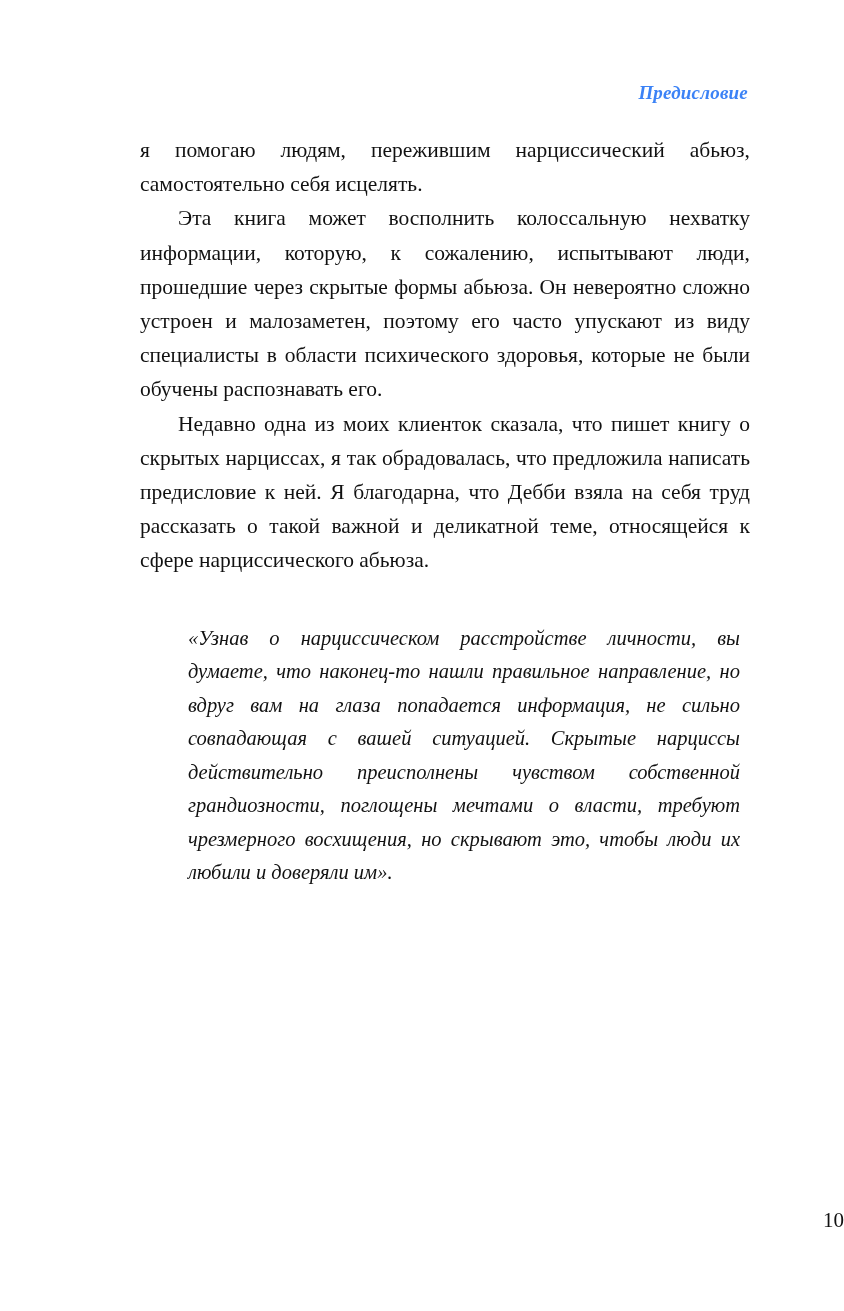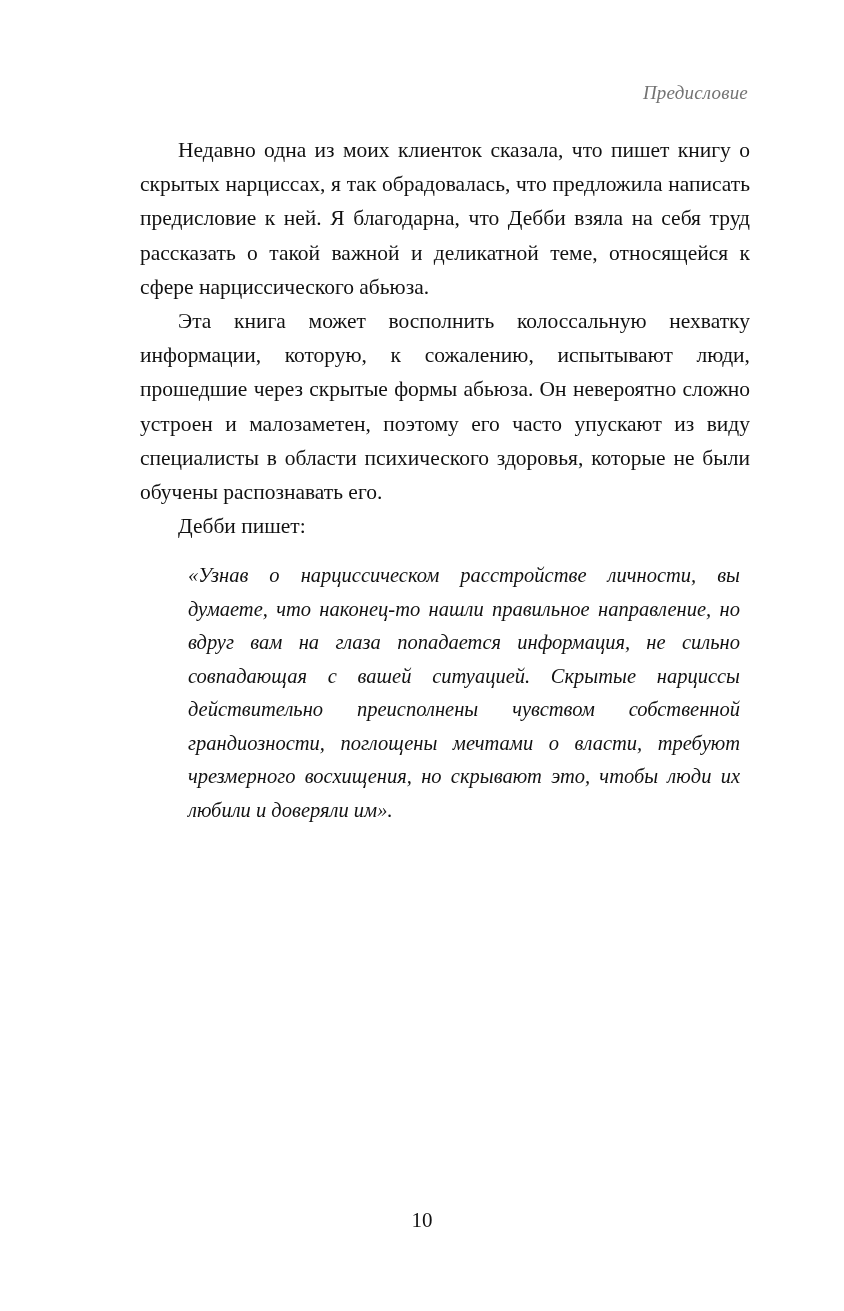--- a/index.html
+++ b/index.html
@@ -16,42 +16,43 @@
     color: #111111;
     overflow: hidden;
   }
   .running-head {
     position: absolute;
     top: 82px;
     right: 96px;
     font-style: italic;
     font-size: 19px;
     letter-spacing: 0.2px;
-    color: #737373;
+    color: #3b82f6;
+    font-weight: bold;
   }
   .body-col {
     position: absolute;
     top: 133px;
     left: 140px;
     width: 610px;
   }
   p.para {
     margin: 0;
     font-size: 21.5px;
     line-height: 34.2px;
     text-align: justify;
     text-justify: inter-word;
     color: #111111;
     hyphens: manual;
   }
   p.indent {
     text-indent: 38px;
   }
   .quote {
-    margin: 16px 0 30px 0;
+    margin: 44px 0 30px 0;
     padding-left: 48px;
     padding-right: 10px;
   }
   .quote p {
     margin: 0;
     font-style: italic;
     font-size: 20.5px;
     line-height: 33.5px;
     text-align: justify;
     color: #111111;
@@ -60,40 +61,40 @@
     margin-top: 0;
   }
   em.emph {
     font-style: italic;
   }
   .folio {
     position: absolute;
     bottom: 78px;
     left: 0;
     width: 100%;
-    text-align: center;
+    text-align: right;
     font-size: 21px;
     color: #111111;
   }
 </style>
 </head>
 <body>
 
 <div class="page">
 
   <div class="running-head">Предисловие</div>
 
   <div class="body-col">
 
+    <p class="para">я помогаю людям, пережившим нарциссический абьюз, самостоятельно себя исцелять.</p>
+
+    <p class="para indent">Эта книга может восполнить колоссальную нехватку информации, которую, к сожалению, испытывают люди, прошедшие через скрытые формы абьюза. Он невероятно сложно устроен и малозаметен, поэтому его часто упускают из виду специалисты в области психического здоровья, которые не были обучены распознавать его.</p>
 
     <p class="para indent">Недавно одна из моих клиенток сказала, что пишет книгу о скрытых нарциссах, я так обрадовалась, что предложила написать предисловие к ней. Я благодарна, что Дебби взяла на себя труд рассказать о такой важной и деликатной теме, относящейся к сфере нарциссического абьюза.</p>
 
-    <p class="para indent">Эта книга может восполнить колоссальную нехватку информации, которую, к сожалению, испытывают люди, прошедшие через скрытые формы абьюза. Он невероятно сложно устроен и малозаметен, поэтому его часто упускают из виду специалисты в области психического здоровья, которые не были обучены распознавать его.</p>
-
-    <p class="para indent">Дебби пишет:</p>
 
     <blockquote class="quote">
       <p>«Узнав о нарциссическом расстройстве личности, вы думаете, что наконец-то нашли правильное направление, но вдруг вам на глаза попадается информация, не сильно совпадающая с вашей ситуацией. Скрытые нарциссы действительно преисполнены чувством собственной грандиозности, поглощены мечтами о власти, требуют чрезмерного восхищения, но скрывают это, чтобы люди их любили и доверяли им».</p>
     </blockquote>
 
 
 
   </div>
 
   <div class="folio">10</div>

